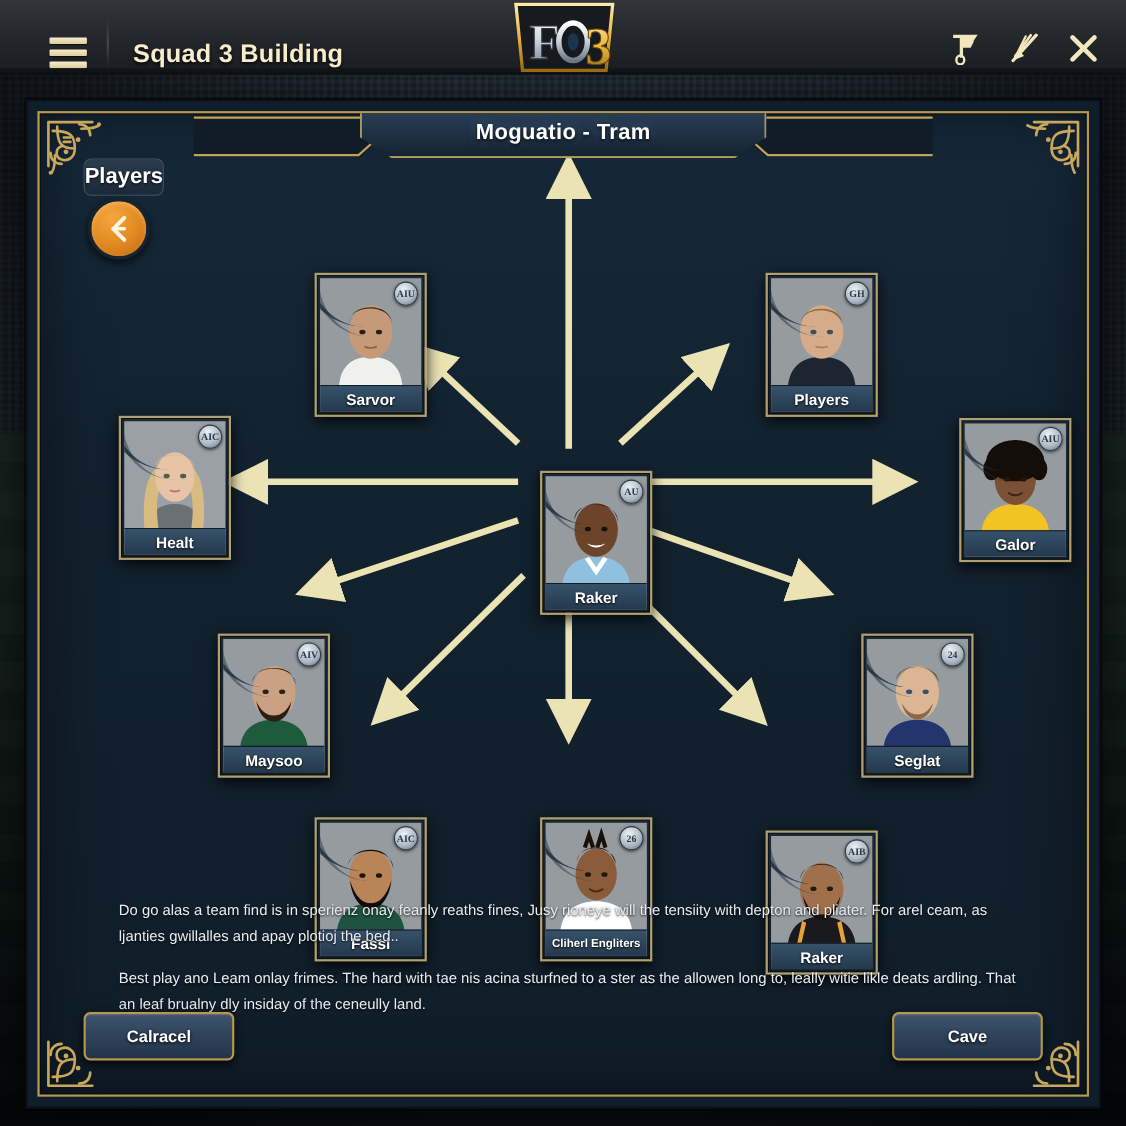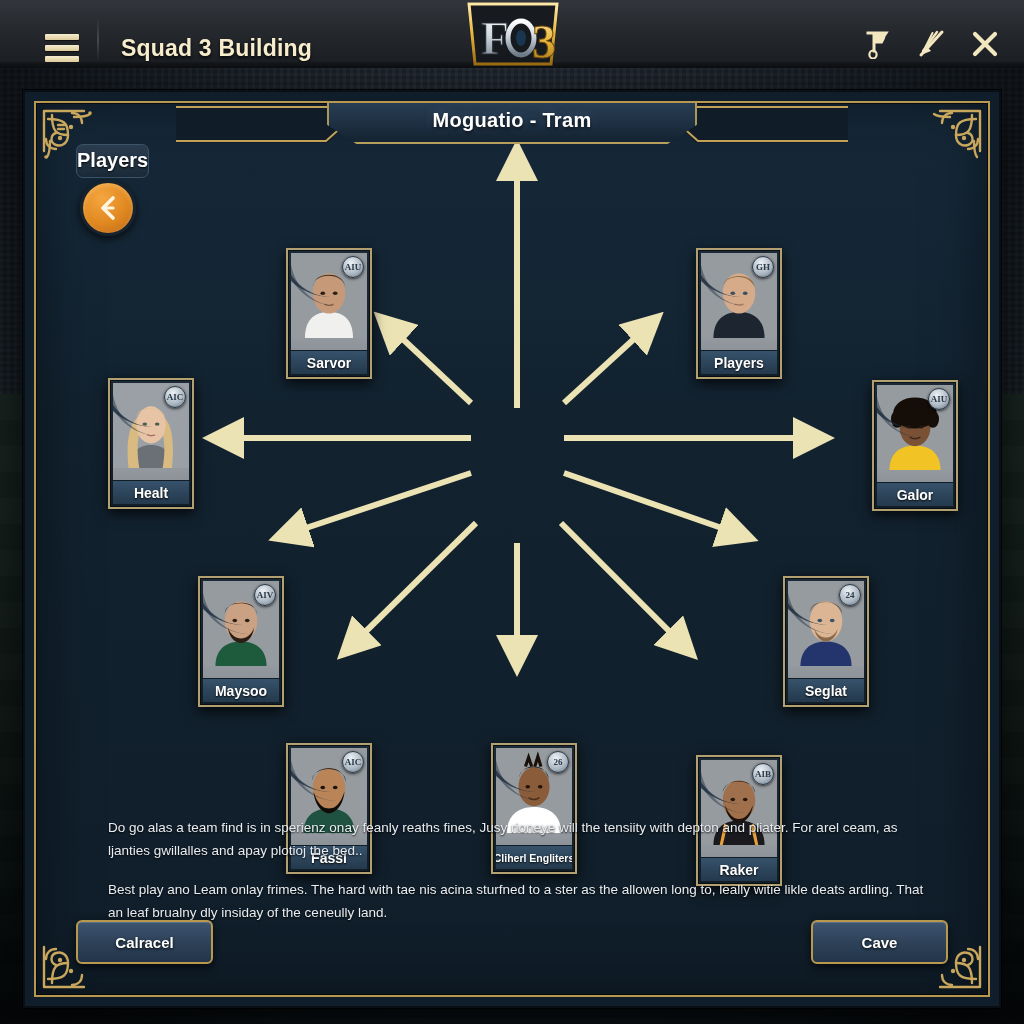--- a/index.html
+++ b/index.html
@@ -208,21 +208,21 @@
   
   #arrows {
     position: absolute; inset: 0;
     z-index: 4;
     pointer-events: none;
   }
 
   
   .card {
     position: absolute;
-    width: 86px; height: 131px;
+    width: 102px; height: 131px;
     z-index: 8;
     cursor: pointer;
     background: linear-gradient(180deg, #1b2a36, #111d27);
     border: 2px solid #b3a070;
     box-shadow: 0 4px 12px rgba(0,0,0,.8), inset 0 0 0 1px rgba(0,0,0,.55);
     padding: 3px;
     text-align: center;
   }
   .card-body {
     position: relative;
@@ -584,20 +584,37 @@
           <ellipse cx="41" cy="54" rx="3" ry="2.2" fill="#221610"></ellipse>
           <ellipse cx="57" cy="54" rx="3" ry="2.2" fill="#221610"></ellipse>
           <path d="M42 67 Q49 72 56 67" stroke="#3a2418" stroke-width="1.8" fill="none"></path>
         </svg>
         <div class="card-swoosh"></div>
         <div class="badge">AIU</div>
         <div class="name-plate">Galor</div>
       </div>
     </div>
 
+    <div class="card" id="card-raker">
+      <div class="card-body">
+        <svg class="portrait" viewBox="0 0 98 110" preserveAspectRatio="none">
+          <rect width="98" height="110" fill="#969ba0"></rect>
+          <path d="M16 110 C16 86 32 78 49 78 C66 78 82 86 82 110 Z" fill="#8fc0e0"></path>
+          <path d="M38 80 L49 96 L60 80 L56 78 L49 88 L42 78 Z" fill="#ffffff"></path>
+          <ellipse cx="49" cy="52" rx="21" ry="26" fill="#6b4429"></ellipse>
+          <path d="M28 42 C28 22 70 22 70 44 C68 32 60 27 49 27 C38 27 30 32 28 42 Z" fill="#16100b"></path>
+          <ellipse cx="41" cy="51" rx="3" ry="2.2" fill="#1a1209"></ellipse>
+          <ellipse cx="57" cy="51" rx="3" ry="2.2" fill="#1a1209"></ellipse>
+          <path d="M40 65 Q49 73 58 65 Q49 69 40 65 Z" fill="#ffffff"></path>
+        </svg>
+        <div class="card-swoosh"></div>
+        <div class="badge">AU</div>
+        <div class="name-plate">Raker</div>
+      </div>
+    </div>
 
     <div class="card" id="card-maysoo">
       <div class="card-body">
         <svg class="portrait" viewBox="0 0 98 110" preserveAspectRatio="none">
           <rect width="98" height="110" fill="#969ba0"></rect>
           <path d="M16 110 C16 86 32 78 49 78 C66 78 82 86 82 110 Z" fill="#1e5a3c"></path>
           <ellipse cx="49" cy="52" rx="21" ry="26" fill="#caa183"></ellipse>
           <path d="M28 42 C28 24 70 24 70 44 C68 32 60 28 49 28 C38 28 30 32 28 42 Z" fill="#2a1d14"></path>
           <path d="M32 60 C34 74 42 80 49 80 C56 80 64 74 66 60 C62 70 56 74 49 74 C42 74 36 70 32 60 Z" fill="#2a1d14"></path>
           <ellipse cx="41" cy="51" rx="3" ry="2.2" fill="#2a2018"></ellipse>

